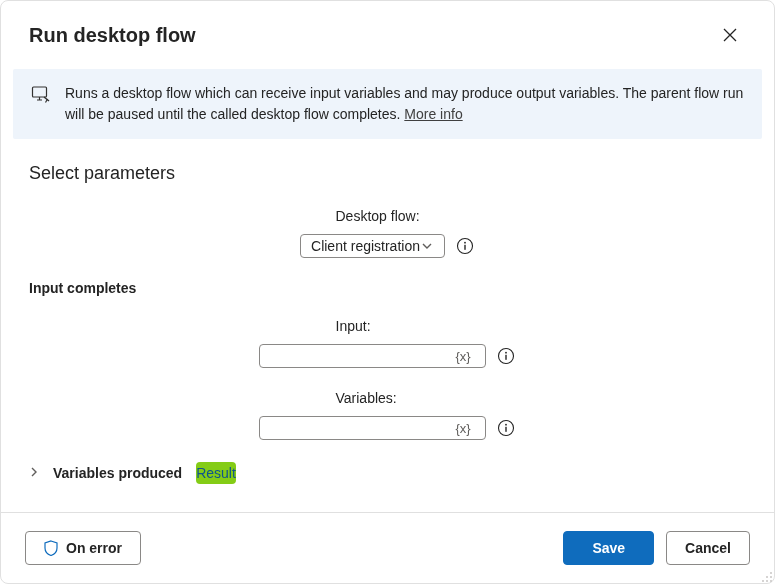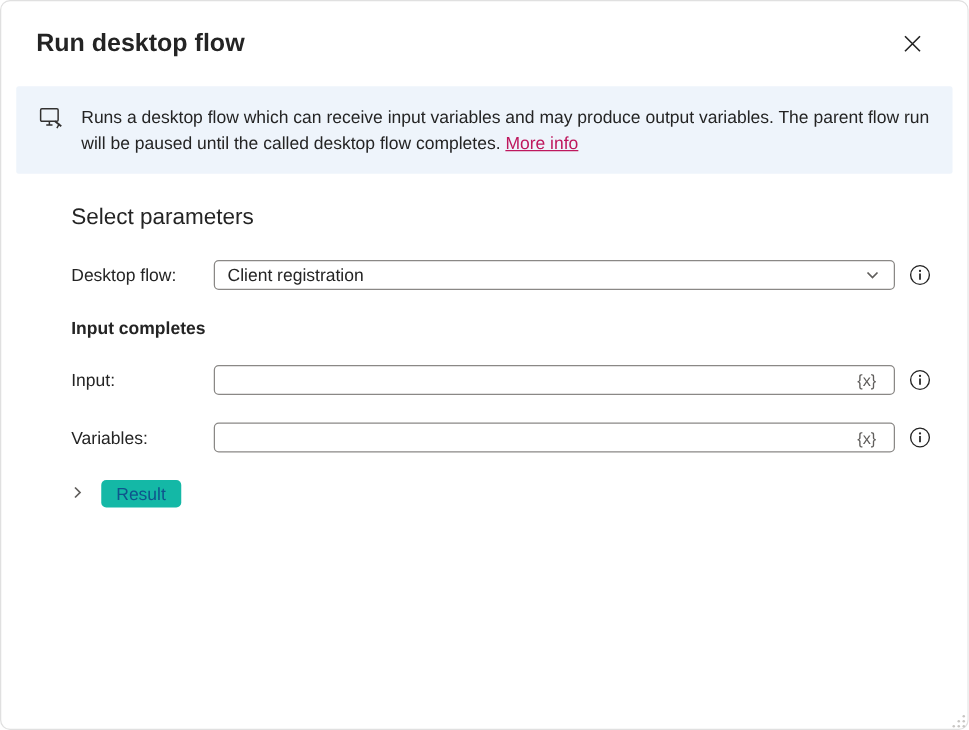--- a/index.html
+++ b/index.html
@@ -55,40 +55,40 @@
       height: 20px;
       margin-top: 1px;
       color: #323130;
     }
     .info-banner p {
       font-size: 14px;
       line-height: 1.5;
       color: #242424;
     }
     .info-banner a {
-      color: #be185d;
+      color: #404040;
       text-decoration: underline;
     }
     .content {
       flex: 1;
       padding: 24px 28px 0 28px;
       overflow-y: auto;
-      margin-left: 28px;
     }
     .section-title {
       font-size: 18px;
       font-weight: 400;
       color: #242424;
       margin-bottom: 24px;
     }
     .form-row {
       display: flex;
       align-items: center;
       gap: 10px;
       margin-bottom: 22px;
+      flex-direction: column;
     }
     .form-label {
       width: 104px;
       flex-shrink: 0;
       font-size: 14px;
       color: #242424;
     }
     .form-field-wrap {
       flex: 1;
       display: flex;
@@ -155,23 +155,23 @@
     }
     .variables-row .chev {
       color: #605e5c;
       font-size: 12px;
     }
     .variables-row .label {
       font-weight: 600;
       font-size: 14px;
     }
     .var-badge {
-      background: #14b8a6;
+      background: #84cc16;
       color: #0f548c;
-      padding: 3px 12px;
+      padding: 3px 0;
       border-radius: 4px;
       font-size: 14px;
       text-align: right;
     }
     .footer {
       border-top: 1px solid #e0e0e0;
       padding: 18px 24px;
       display: flex;
       align-items: center;
       justify-content: space-between;
@@ -295,25 +295,42 @@
         </div>
       </div>
     </div>
 
     <div class="variables-row">
       <span class="chev">
         <svg width="10" height="10" viewBox="0 0 10 10">
             <path d="M3 1 L7 5 L3 9" stroke="currentColor" stroke-width="1.4" fill="none"></path>
           </svg>
       </span>
+      <span class="label">Variables produced</span>
       <span class="var-badge">Result</span>
     </div>
 
   </div>
 
+  <div class="footer">
+    <button class="btn">
+      <svg width="14" height="16" viewBox="0 0 14 16">
+          <path d="M7 1 L13 3 V8 C13 12 10 14.5 7 15.5 C4 14.5 1 12 1 8 V3 Z" fill="none" stroke="#0f6cbd" stroke-width="1.2"></path>
+        </svg>
+      <span>On error</span>
+    </button>
+    <div class="footer-right">
+      <button class="btn btn-primary">
+        <span>Save</span>
+      </button>
+      <button class="btn">
+        <span>Cancel</span>
+      </button>
+    </div>
+  </div>
 
   <div class="resize-grip">
     <svg width="12" height="12" viewBox="0 0 12 12">
         <circle cx="10" cy="2" r="1" fill="currentColor"></circle>
         <circle cx="6" cy="6" r="1" fill="currentColor"></circle>
         <circle cx="10" cy="6" r="1" fill="currentColor"></circle>
         <circle cx="2" cy="10" r="1" fill="currentColor"></circle>
         <circle cx="6" cy="10" r="1" fill="currentColor"></circle>
         <circle cx="10" cy="10" r="1" fill="currentColor"></circle>
       </svg>

